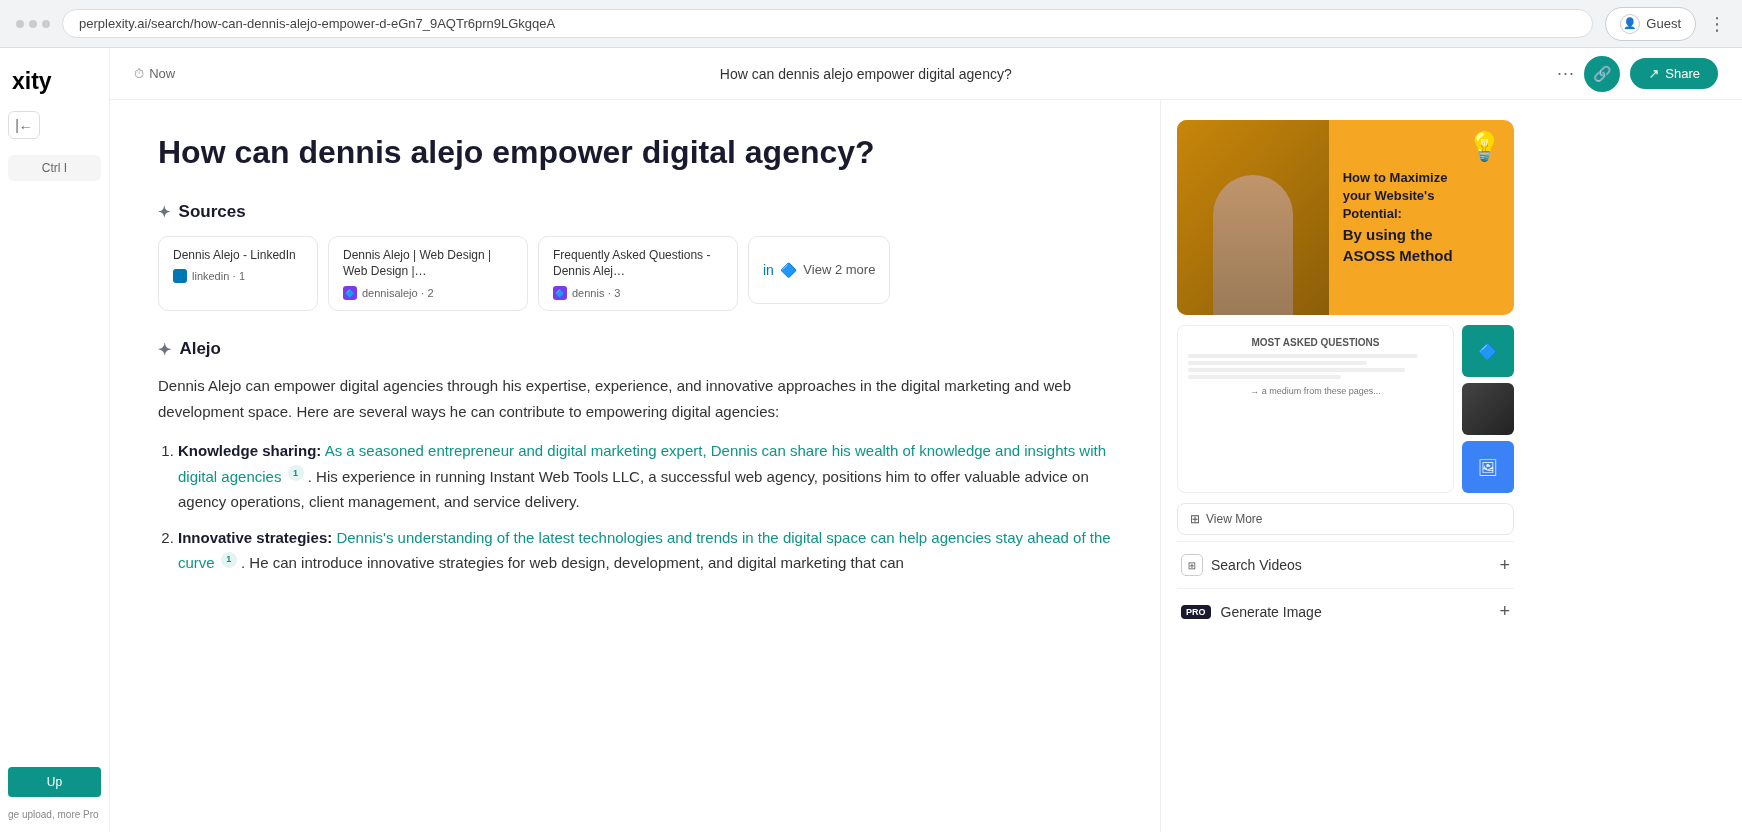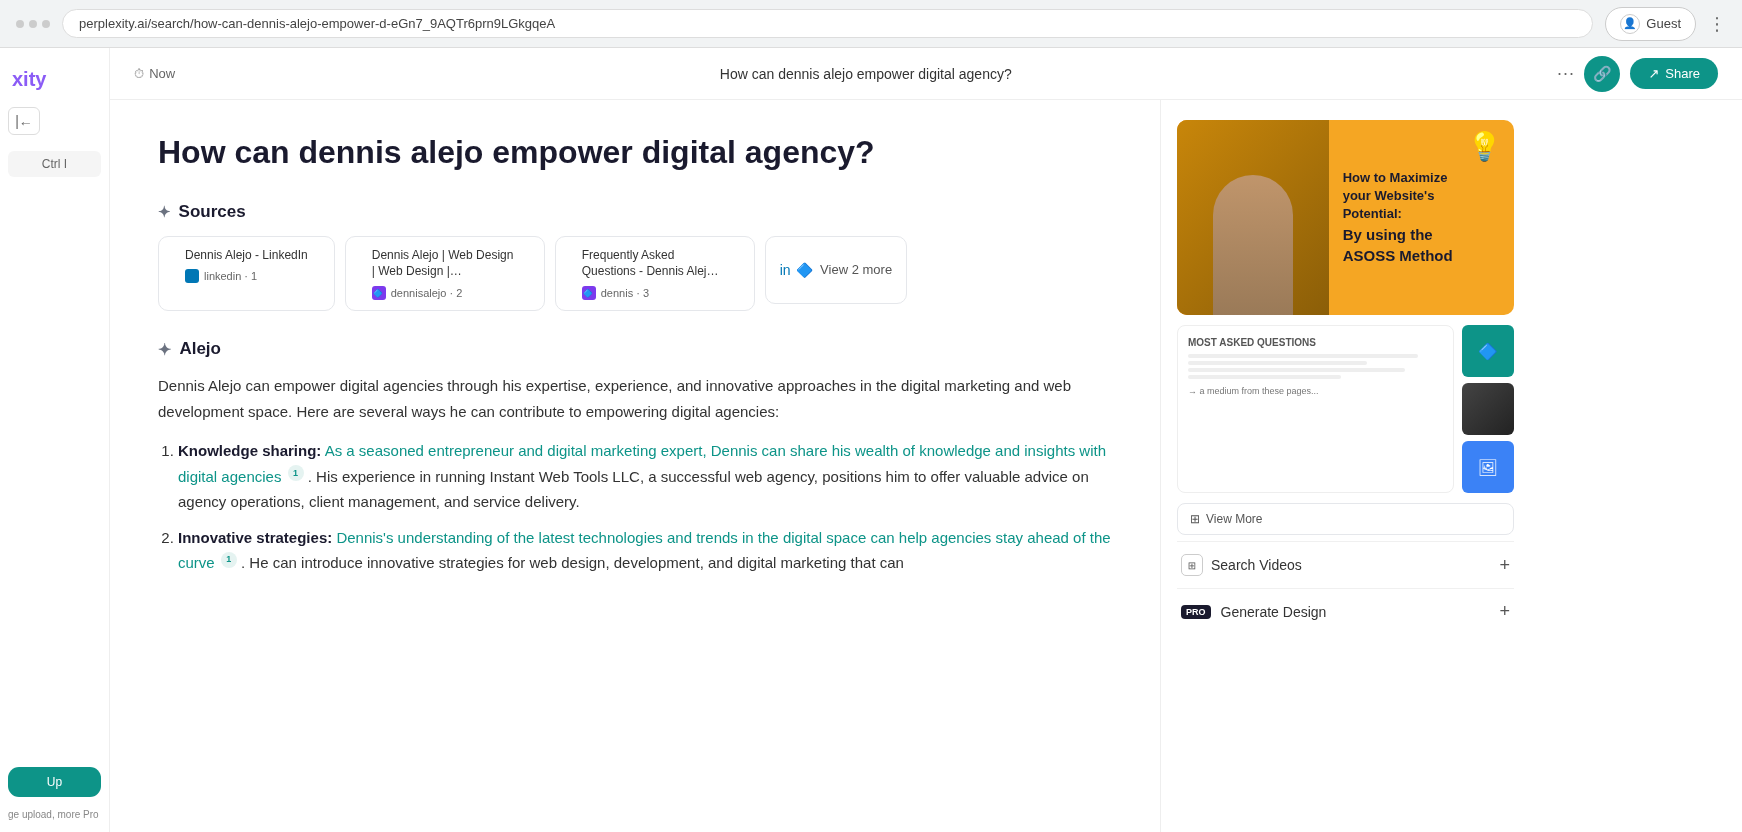--- a/index.html
+++ b/index.html
@@ -52,38 +52,38 @@
     .sidebar {
       width: 110px;
       background: #fff;
       border-right: 1px solid #eee;
       display: flex;
       flex-direction: column;
       padding: 12px 8px;
       gap: 8px;
     }
     .sidebar-logo {
-      font-size: 20px; font-weight: 700; color: #8b5cf6;
+      font-size: 23px; font-weight: 700; color: #000000;
       padding: 8px 4px;
     }
     .sidebar-collapse-btn {
       width: 32px; height: 28px; border: 1px solid #ddd; border-radius: 6px;
       display: flex; align-items: center; justify-content: center;
       font-size: 14px; color: #666; cursor: pointer; background: #fff;
     }
     .sidebar-ctrl-i {
       background: #f5f5f5; border-radius: 6px; padding: 6px 10px;
       font-size: 12px; color: #666; margin-top: 8px; text-align: center;
       cursor: pointer;
     }
     .sidebar-upgrade {
       margin-top: auto;
       background: #0d9488;
       color: #fff;
-      border-radius: 11px;
+      border-radius: 4px;
       padding: 8px 6px;
       font-size: 12px;
       text-align: center;
       cursor: pointer;
     }
     .sidebar-bottom-text {
       font-size: 10px; color: #888; text-align: left; margin-top: 4px;
     }
 
     
@@ -147,21 +147,21 @@
     .section-header {
       display: flex; align-items: center; gap: 8px;
       font-size: 17px; font-weight: 600; color: #1a1a2e;
       margin-bottom: 14px;
     }
     .sources-grid {
       display: flex; gap: 10px; flex-wrap: wrap;
     }
     .source-card {
       border: 1px solid #e5e7eb; border-radius: 10px;
-      padding: 10px 26px; min-width: 160px; max-width: 200px;
+      padding: 10px 14px; min-width: 160px; max-width: 200px;
       cursor: pointer; background: #fff;
     }
     .source-card-title { font-size: 12px; color: #333; margin-bottom: 6px; line-height: 1.4; }
     .source-card-meta { display: flex; align-items: center; gap: 5px; font-size: 11px; color: #666; }
     .source-badge { width: 14px; height: 14px; border-radius: 3px; display: flex; align-items: center; justify-content: center; font-size: 8px; font-weight: 700; color: #fff; }
     .badge-li { background: #0077b5; }
     .badge-da { background: #7c3aed; }
     .view-more-card {
       border: 1px solid #e5e7eb; border-radius: 10px;
       padding: 10px 14px; display: flex; align-items: center; gap: 6px;
@@ -408,21 +408,21 @@
           <div class="media-hero-overlay">
             <span class="lightbulb-icon">💡</span>
             <div class="media-hero-text">
               How to Maximize<br>your Website's<br>Potential:<br>
               <span style="font-size:15px;">By using the<br>ASOSS Method</span>
             </div>
           </div>
         </div>
 
 
-        <div style="display:flex; gap:8px; margin-bottom:10px; align-items:stretch;">
+        <div style="display:flex; gap:8px; margin-bottom:10px; align-items:stretch;text-align:center;">
 
           <div style="flex:1; border:1px solid #eee; border-radius:8px; padding:10px; font-size:9px; color:#999; line-height:1.4;">
             <div style="font-size:10px;font-weight:700;color:#555;margin-bottom:4px;">MOST ASKED QUESTIONS</div>
             <div style="background:#eee;height:4px;border-radius:2px;margin-bottom:3px;width:90%;"></div>
             <div style="background:#eee;height:4px;border-radius:2px;margin-bottom:3px;width:70%;"></div>
             <div style="background:#eee;height:4px;border-radius:2px;margin-bottom:3px;width:85%;"></div>
             <div style="background:#eee;height:4px;border-radius:2px;margin-bottom:6px;width:60%;"></div>
             <div style="font-size:9px;color:#777;">→ a medium from these pages...</div>
           </div>
 
@@ -444,20 +444,20 @@
           <div class="action-label">
             <div class="action-icon-box">⊞</div>
             <span>Search Videos</span>
           </div>
           <div class="action-plus">+</div>
         </div>
 
         <div class="action-row">
           <div class="action-label">
             <span class="pro-badge">PRO</span>
-            <span>Generate Design</span>
+            <span>Generate Image</span>
           </div>
           <div class="action-plus">+</div>
         </div>
       </div>
     </div>
   </div>
 </div>
 
 </body></html>

